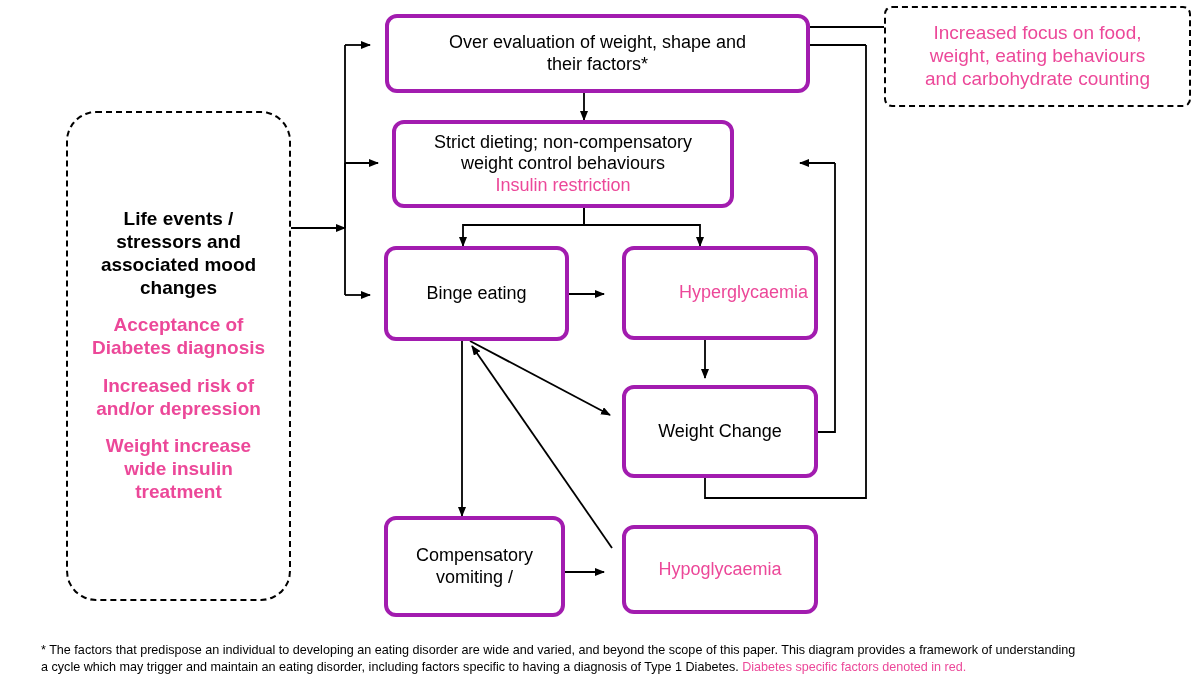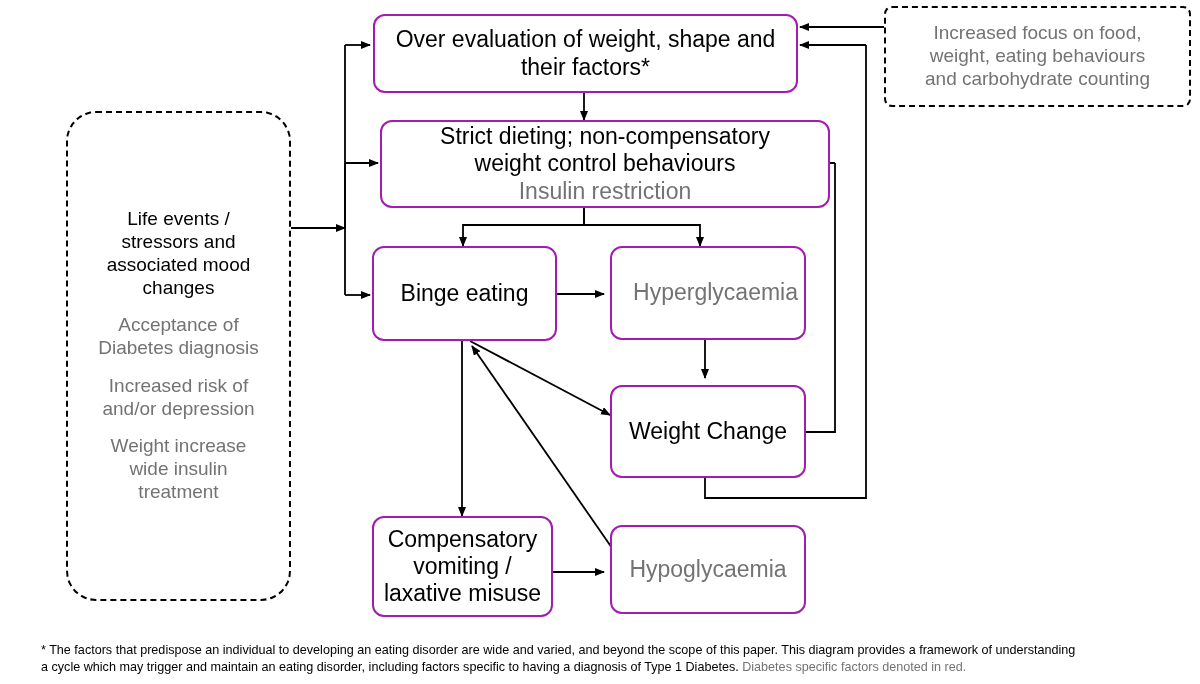--- a/index.html
+++ b/index.html
@@ -24,39 +24,40 @@
   svg.edges {
     position: absolute;
     left: 0; top: 0;
     width: 1200px;
     height: 684px;
     pointer-events: none;
   }
   .node {
     position: absolute;
     box-sizing: border-box;
-    border: 2px solid #a21caf;
+    border: 4px solid #a21caf;
     border-radius: 12px;
     background: #ffffff;
     display: flex;
     align-items: center;
     justify-content: center;
     text-align: center;
     line-height: 1.18;
-    font-size: 23px;
+    font-size: 18px;
+    margin-left: 12px;
   }
   .node .lines {
     width: 100%;
     padding: 0 6px;
   }
   .node .l {
     display: block;
   }
   .red {
-    color: #737373;
+    color: #ec4899;
   }
   .dashed {
     position: absolute;
     box-sizing: border-box;
     border: 2px dashed #000000;
     border-radius: 30px;
     background: #ffffff;
     display: flex;
     align-items: center;
     justify-content: center;
@@ -147,21 +148,21 @@
     </g>
   </svg>
 
   <div class="node" style="left:373px; top:14px; width:425px; height:79px;">
     <span class="lines">
       <span class="l">Over evaluation of weight, shape and</span>
       <span class="l">their factors*</span>
     </span>
   </div>
 
-  <div class="node" style="left:380px; top:120px; width:450px; height:88px;">
+  <div class="node" style="left:380px; top:120px; width:342px; height:88px;">
     <span class="lines">
       <span class="l">Strict dieting; non-compensatory</span>
       <span class="l">weight control behaviours</span>
       <span class="l red">Insulin restriction</span>
     </span>
   </div>
 
   <div class="node" style="left:372px; top:246px; width:185px; height:95px;">
     <span class="lines">
       <span class="l">Binge eating</span>
@@ -177,32 +178,31 @@
   <div class="node" style="left:610px; top:385px; width:196px; height:93px;">
     <span class="lines">
       <span class="l">Weight Change</span>
     </span>
   </div>
 
   <div class="node" style="left:372px; top:516px; width:181px; height:101px;">
     <span class="lines">
       <span class="l">Compensatory</span>
       <span class="l">vomiting /</span>
-      <span class="l">laxative misuse</span>
     </span>
   </div>
 
   <div class="node" style="left:610px; top:525px; width:196px; height:89px;">
     <span class="lines">
       <span class="l red">Hypoglycaemia</span>
     </span>
   </div>
 
   <div class="dashed" style="left:66px; top:111px; width:225px; height:490px;">
-    <div style="width:100%;">
+    <div style="width:100%;font-weight:bold;">
       <span class="blk">Life events /</span>
       <span class="blk">stressors and</span>
       <span class="blk">associated mood</span>
       <span class="blk">changes</span>
       <span class="gap"></span>
       <span class="blk red">Acceptance of</span>
       <span class="blk red">Diabetes diagnosis</span>
       <span class="gap"></span>
       <span class="blk red">Increased risk of</span>
       <span class="blk red">and/or depression</span>

